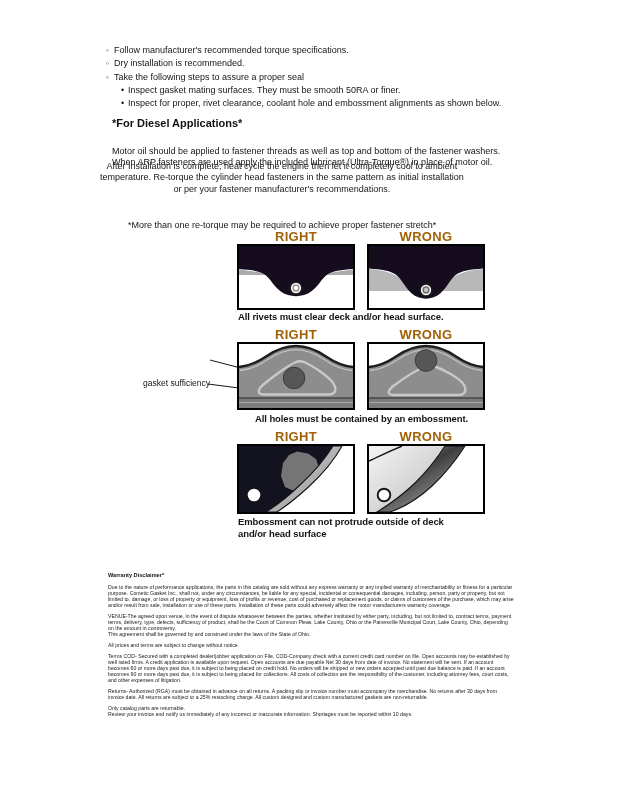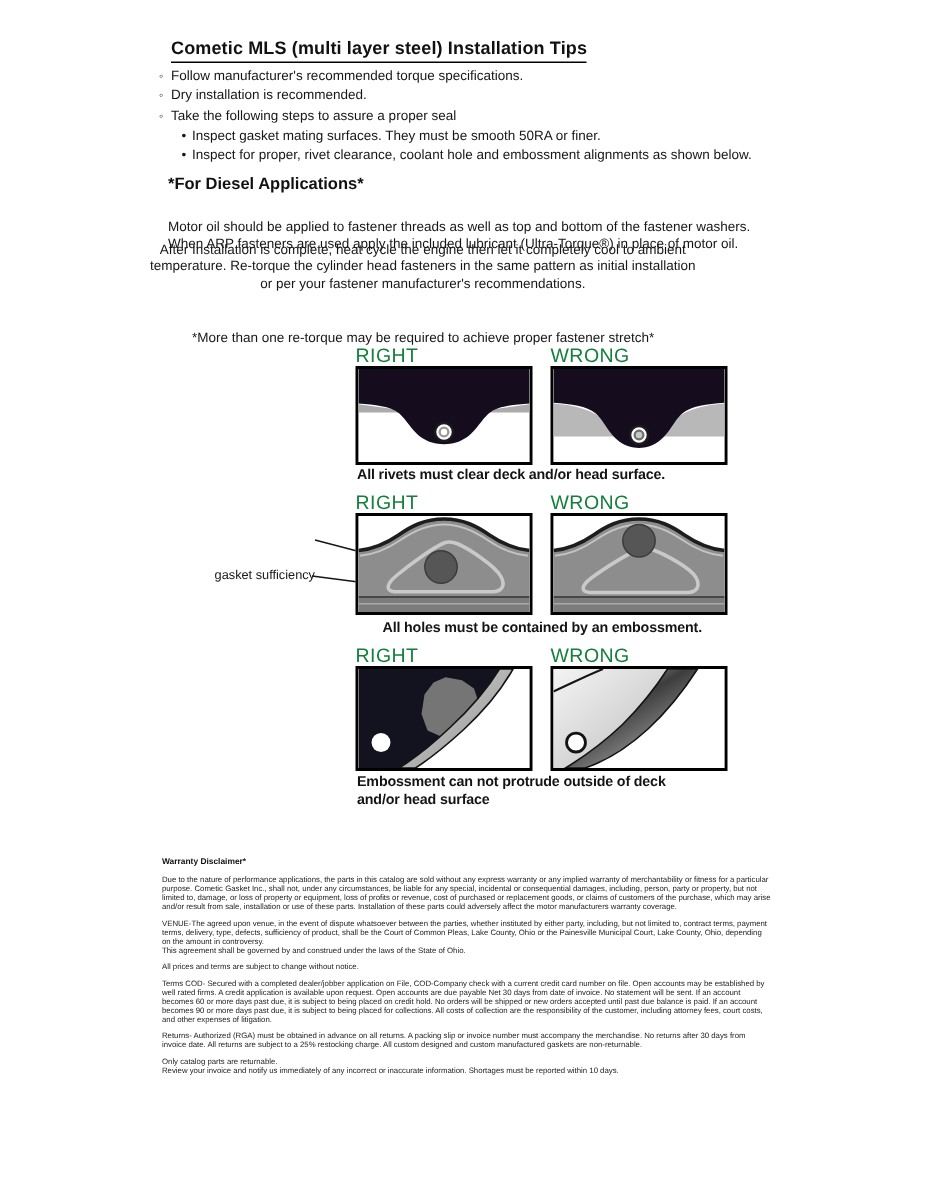--- a/index.html
+++ b/index.html
@@ -12,37 +12,36 @@
     font-size:12px;font-weight:700;letter-spacing:.1px;color:#111;
     border-bottom:1.6px solid #000;padding-bottom:2px;display:inline-block;white-space:nowrap;
   }
   .tips{list-style:none;margin:0;padding:0;font-size:9px;line-height:13.3px;color:#161616;}
   .tip{display:flex;align-items:flex-start;white-space:nowrap;}
   .tip .marker{width:8px;flex:0 0 8px;font-size:8px;line-height:13.3px;text-align:left;}
   .tip.sub{padding-left:15px;}
   .tip.sub .marker{width:7px;flex:0 0 7px;font-size:9px;}
   .body-text{font-size:9px;line-height:11.4px;color:#161616;white-space:pre-line;}
   .heading2{font-size:11px;font-weight:700;color:#111;white-space:nowrap;}
-  .fig-label{width:118px;text-align:left;font-size:13px;font-weight:400;letter-spacing:.3px;color:#15803d;}
+  .fig-label{width:118px;text-align:center;font-size:13px;font-weight:700;letter-spacing:.3px;color:#a16207;}
   .panel{box-sizing:border-box;border:2px solid #000;background:#fff;}
   .panel svg{display:block;}
   .caption{font-size:9.5px;font-weight:700;letter-spacing:-.1px;color:#141414;white-space:pre-line;line-height:11.5px;}
   .ann{font-size:8.5px;line-height:10px;color:#161616;text-align:right;white-space:pre-line;}
   .disc{width:406px;font-size:5.2px;line-height:6px;color:#222;}
   .disc .disc-heading{font-size:5.6px;font-weight:700;margin:0 0 6px 0;color:#111;}
   .disc p{margin:0 0 5px 0;}
   .disc p.tight{margin-bottom:0;}
   .footer-code{font-size:12.5px;letter-spacing:.4px;color:#2a2a2a;white-space:nowrap;}
 </style>
 </head>
 <body>
 
 <div class="page">
 
-  <h1 class="abs title" style="left:114px;top:25px;margin:0;">Cometic MLS (multi layer steel) Installation Tips</h1>
 
   <ul class="abs tips" style="left:106px;top:44px;">
     <li class="tip">
         <span class="marker">◦</span>
         <span>Follow manufacturer's recommended torque specifications.</span>
       </li>
     <li class="tip">
         <span class="marker">◦</span>
         <span>Dry installation is recommended.</span>
       </li>

